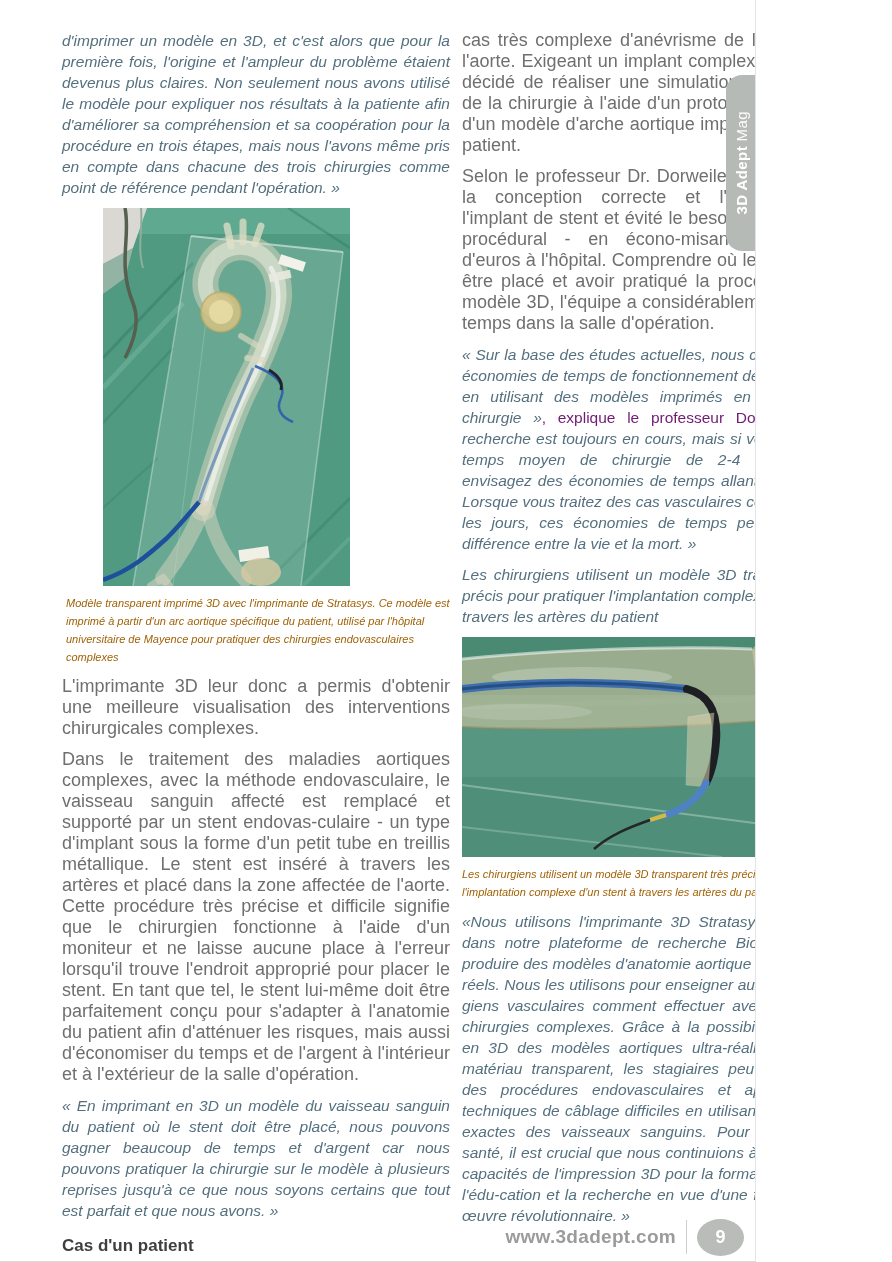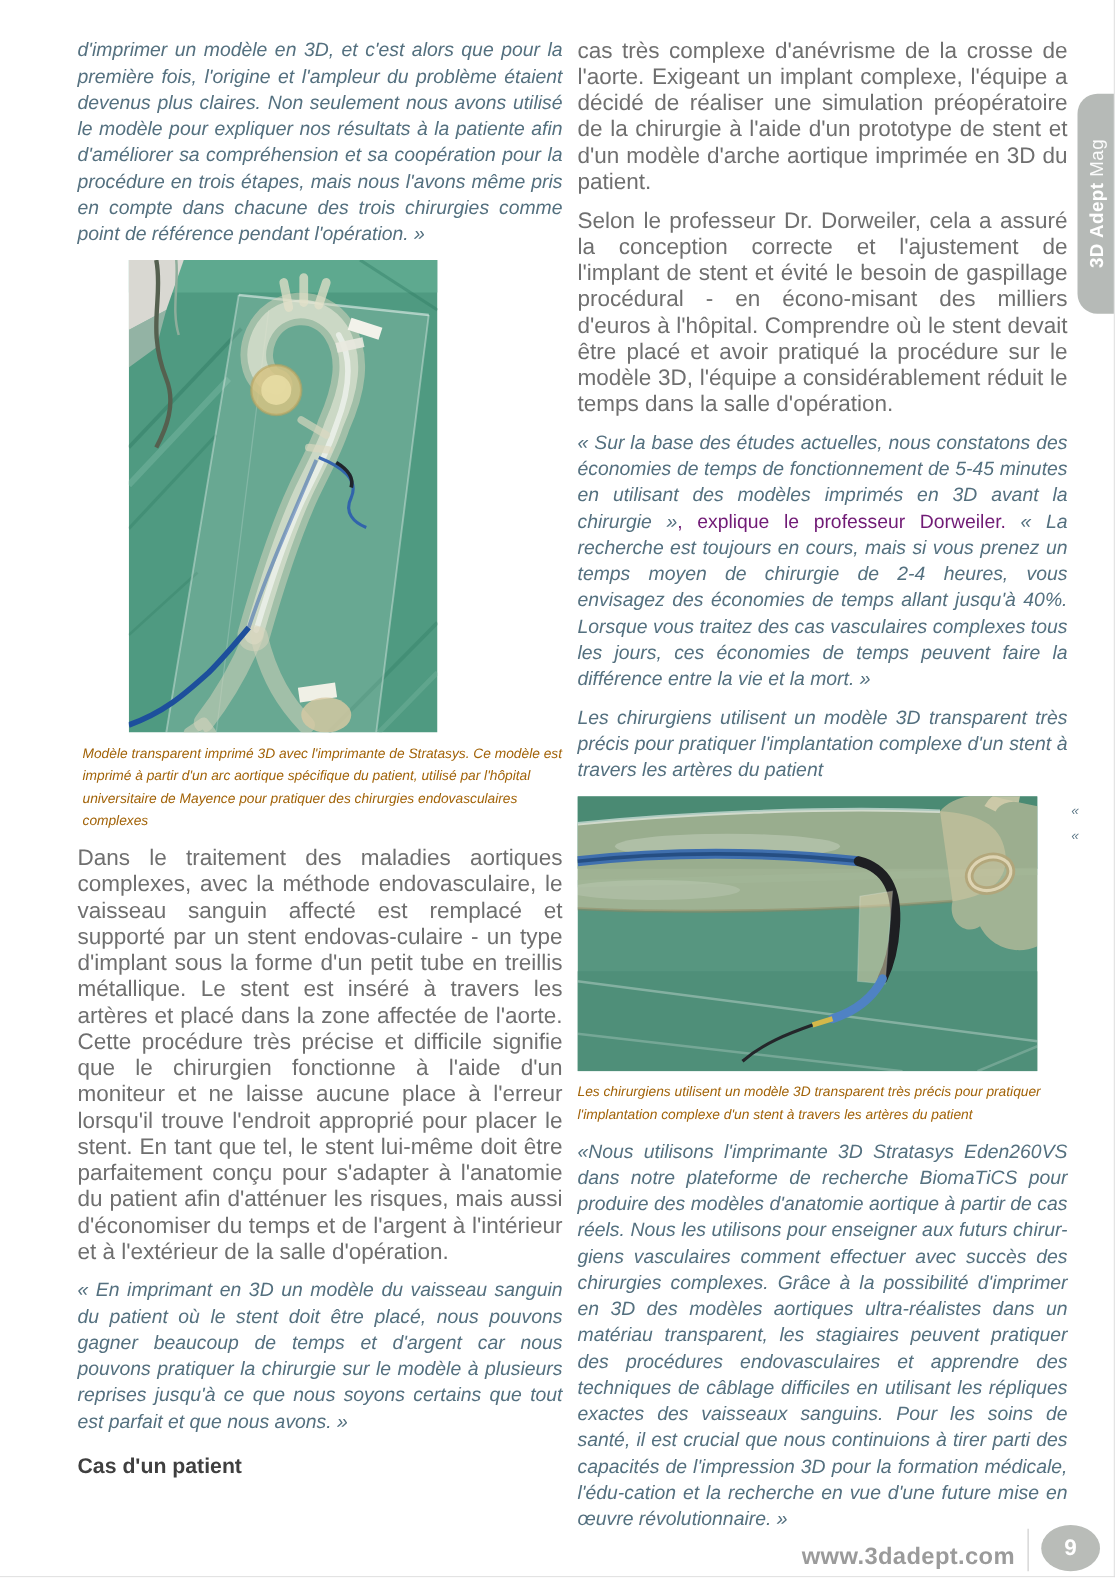--- a/index.html
+++ b/index.html
@@ -1,17 +1,17 @@
 <!DOCTYPE html>
 <html><head>
 <meta charset="utf-8">
 <style>
   html,body{margin:0;padding:0;background:#ffffff;}
   .page{
-    position:relative;width:892px;height:1262px;background:#ffffff;overflow:hidden;
+    position:relative;width:756px;height:1262px;background:#ffffff;overflow:hidden;
     font-family:"Liberation Sans","DejaVu Sans",sans-serif;
   }
   .col{position:absolute;top:30px;}
   .col-left{left:62px;width:388px;}
   .col-right{left:462px;width:392px;}
   p{margin:0 0 10px 0;}
   .body{
     font-size:18px;line-height:21px;color:#6f6f6f;text-align:justify;
   }
   .quote{
@@ -40,21 +40,21 @@
     display:flex;align-items:center;justify-content:center;
   }
   .side-tab .tab-text{
     writing-mode:vertical-rl;transform:rotate(180deg);
     color:#ffffff;font-size:15px;letter-spacing:.4px;white-space:nowrap;
   }
   .side-tab .tab-bold{font-weight:bold;}
   .side-tab .tab-light{font-weight:normal;opacity:.95;}
   .footer{
     position:absolute;right:12px;bottom:5px;height:40px;
-    display:flex;align-items:flex-end;gap:10px;
+    display:flex;align-items:center;gap:10px;
   }
   .footer .website{
     font-size:19px;font-weight:bold;color:#9b9b9b;letter-spacing:.3px;
     text-decoration:none;
   }
   .footer .divider{width:1px;height:34px;background:#cfcfcf;}
   .footer .page-badge{
     width:47px;height:37px;border-radius:50%;background:#b9bcb8;
     display:flex;align-items:center;justify-content:center;
     color:#ffffff;font-size:18px;font-weight:bold;
@@ -114,20 +114,21 @@
 
           <path d="M0,372 C28,362 44,348 64,330 C76,318 86,306 96,294" stroke="#1d4f9c" stroke-width="4.5" fill="none"></path>
           <path d="M96,294 C110,252 128,212 150,160" stroke="#2b5cae" stroke-width="3" opacity="0.5" fill="none"></path>
           <path d="M152,158 C172,166 184,176 178,190 C172,202 180,210 190,214" stroke="#2b5cae" stroke-width="2.5" opacity="0.9" fill="none"></path>
           <path d="M166,162 C176,168 180,174 178,182" stroke="#20242a" stroke-width="3" fill="none"></path>
         </svg>
       </span>
       <figcaption>Modèle transparent imprimé 3D avec l'imprimante de Stratasys. Ce modèle est imprimé à partir d'un arc aortique spécifique du patient, utilisé par l'hôpital universitaire de Mayence pour pratiquer des chirurgies endovasculaires complexes</figcaption>
     </figure>
 
+    <p class="body">L'imprimante 3D leur donc a permis d'obtenir une meilleure visualisation des interventions chirurgicales complexes.</p>
     <p class="body">Dans le traitement des maladies aortiques complexes, avec la méthode endovasculaire, le vaisseau sanguin affecté est remplacé et supporté par un stent endovas-culaire - un type d'implant sous la forme d'un petit tube en treillis métallique. Le stent est inséré à travers les artères et placé dans la zone affectée de l'aorte. Cette procédure très précise et difficile signifie que le chirurgien fonctionne à l'aide d'un moniteur et ne laisse aucune place à l'erreur lorsqu'il trouve l'endroit approprié pour placer le stent. En tant que tel, le stent lui-même doit être parfaitement conçu pour s'adapter à l'anatomie du patient afin d'atténuer les risques, mais aussi d'économiser du temps et de l'argent à l'intérieur et à l'extérieur de la salle d'opération.</p>
     <p class="quote"> « En imprimant en 3D un modèle du vaisseau sanguin du patient où le stent doit être placé, nous pouvons gagner beaucoup de temps et d'argent car nous pouvons pratiquer la chirurgie sur le modèle à plusieurs reprises jusqu'à ce que nous soyons certains que tout est parfait et que nous avons. »</p>
 
     <h2 class="section-heading">Cas d'un patient</h2>
 
   </div>
 
   <div class="col col-right">
     <p class="body">cas très complexe d'anévrisme de la crosse de l'aorte. Exigeant un implant complexe, l'équipe a décidé de réaliser une simulation préopératoire de la chirurgie à l'aide d'un prototype de stent et d'un modèle d'arche aortique imprimée en 3D du patient.</p>
     <p class="body">Selon le professeur Dr. Dorweiler, cela a assuré la conception correcte et l'ajustement de l'implant de stent et évité le besoin de gaspillage procédural - en écono-misant des milliers d'euros à l'hôpital. Comprendre où le stent devait être placé et avoir pratiqué la procédure sur le modèle 3D, l'équipe a considérablement réduit le temps dans la salle d'opération.</p>

